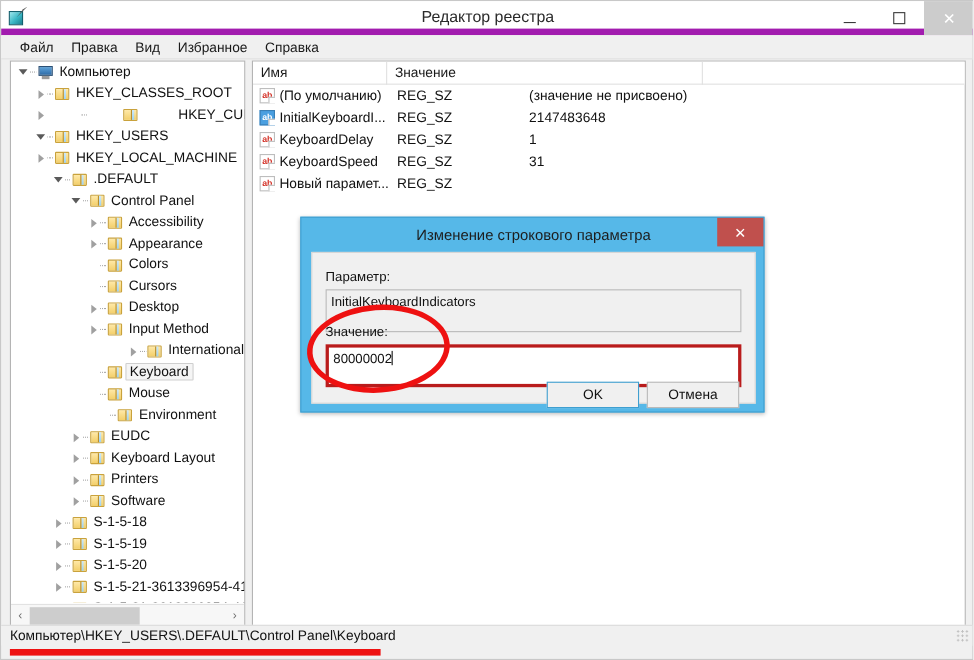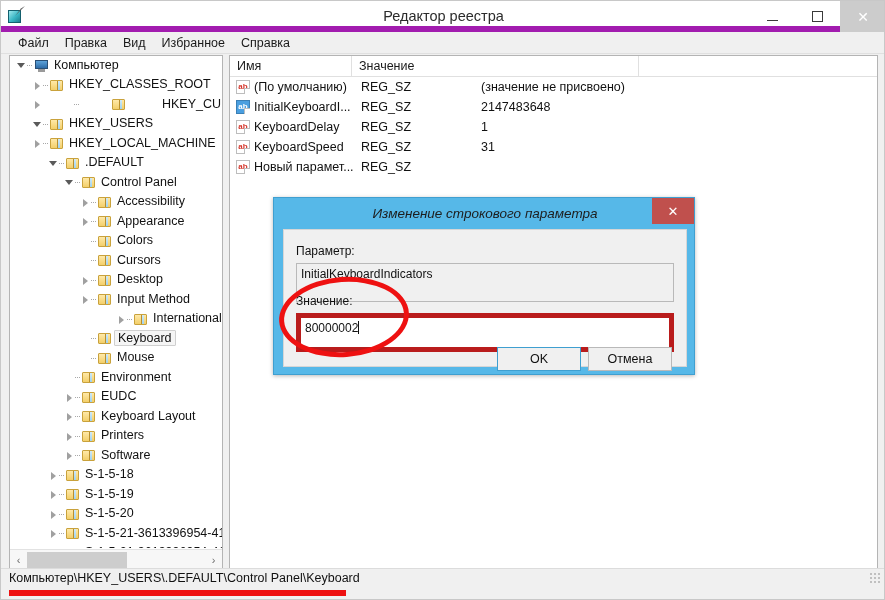--- a/index.html
+++ b/index.html
@@ -252,21 +252,20 @@
     box-shadow: 0 1px 4px rgba(0,0,0,0.28);
     z-index: 50;
   }
   .dlg-title {
     position: absolute; left: 0; top: 0;
     width: 422px; height: 31px;
     line-height: 31px;
     text-align: center;
     font-size: 13.5px;
     color: #1d1d1d;
-    font-style: italic;
   }
   .dlg-close {
     position: absolute; right: 0; top: 0;
     width: 42px; height: 26px;
     background: #c0504d;
     color: #ffffff;
     display: flex; align-items: center; justify-content: center;
     font-size: 13px;
   }
   .dlg-body {
@@ -287,21 +286,21 @@
     line-height: 20px;
     background: #ffffff;
     overflow: hidden; white-space: nowrap;
   }
   .dlg-input.readonly {
     background: #f0f0f0;
     border: 1px solid #b9b9b9;
   }
   .dlg-input.active {
     background: #ffffff;
-    border: 5px solid #b91c1c;
+    border: 3px solid #b91c1c;
   }
   .caret {
     display: inline-block;
     width: 1px; height: 13px;
     background: #111;
     vertical-align: -2px;
     margin-left: 0px;
   }
   .dlg-btn {
     position: absolute;
@@ -519,21 +518,21 @@
         </div>
         <div class="tnode" style="padding-left: 70px;">
           <span class="twist "></span>
           <span class="dots"></span>
           <span class="ficon">
             <span class="back"></span>
             <span class="spine"></span>
           </span>
           <span class="lbl">Mouse</span>
         </div>
-        <div class="tnode" style="padding-left: 54px;">
+        <div class="tnode" style="padding-left: 54px; justify-content: center;">
           <span class="twist "></span>
           <span class="dots"></span>
           <span class="ficon">
             <span class="back"></span>
             <span class="spine"></span>
           </span>
           <span class="lbl">Environment</span>
         </div>
         <div class="tnode" style="padding-left: 54px;">
           <span class="twist closed"></span>

